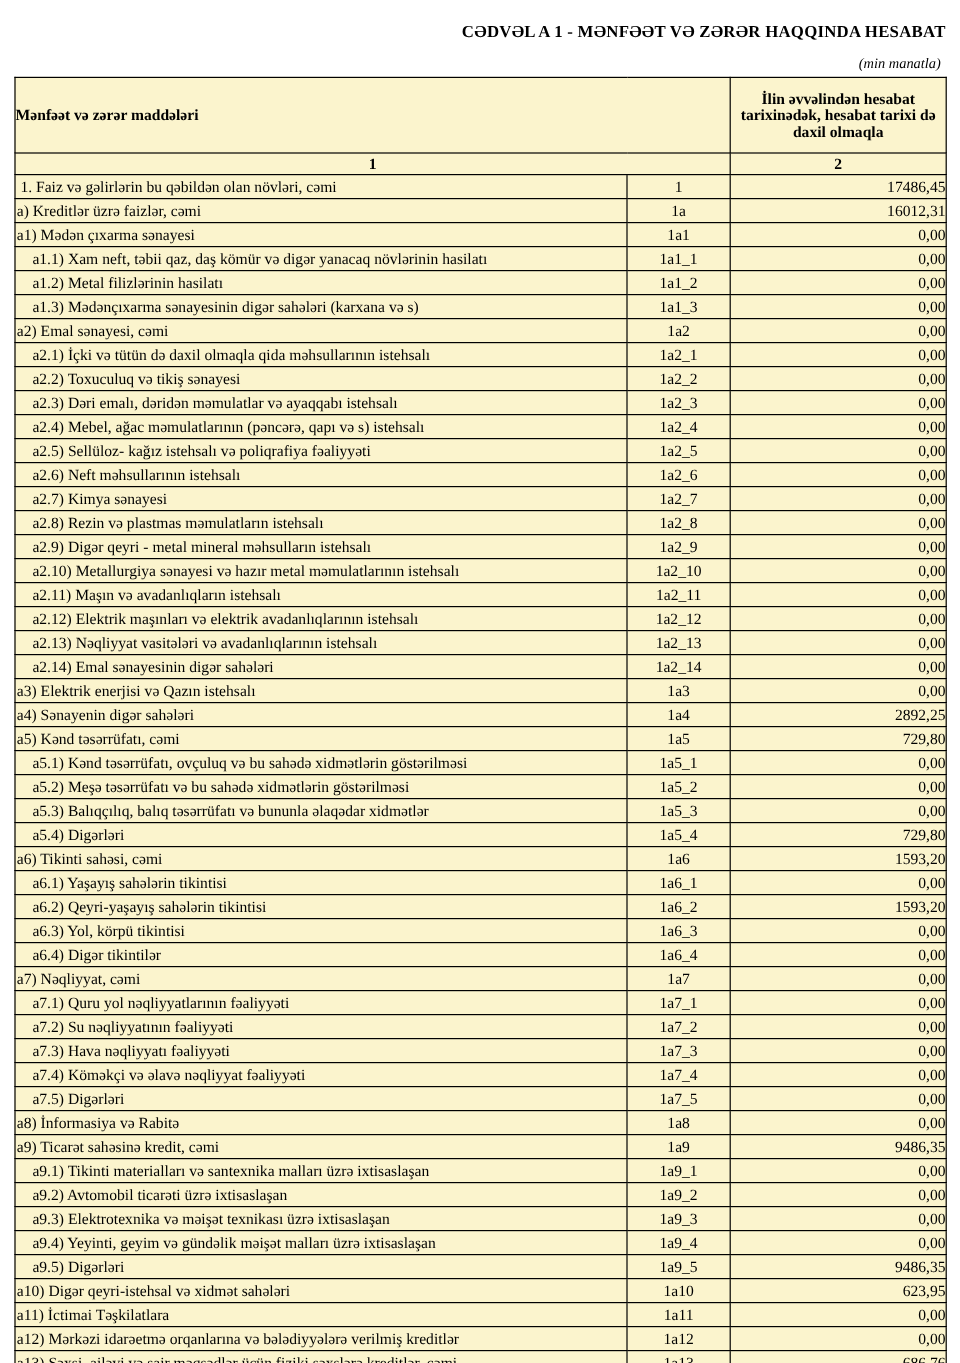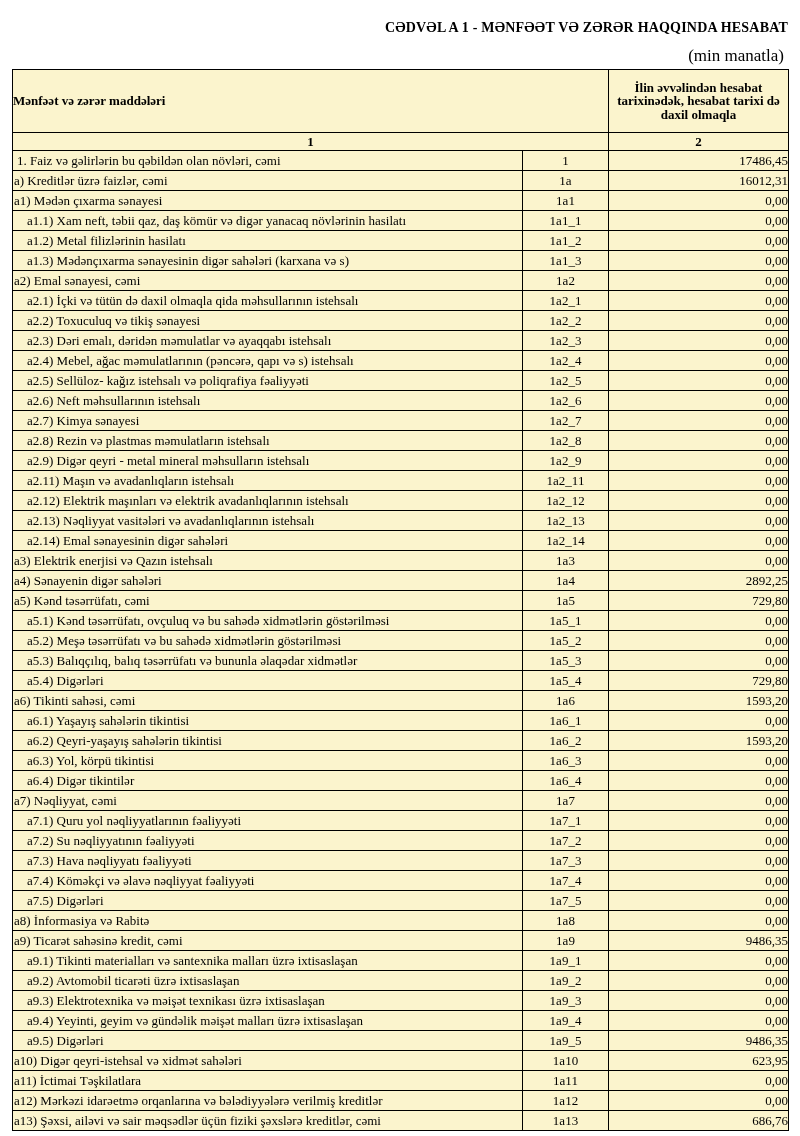--- a/index.html
+++ b/index.html
@@ -20,21 +20,22 @@
   }
   .doc-title {
     text-align: right;
     font-size: 14px;
     font-weight: bold;
     letter-spacing: 0.2px;
     margin: 4px 0 10px 0;
   }
   .units-line {
     text-align: right;
-    font-size: 17px;
+    font-style: italic;
+    font-size: 12px;
     padding-right: 4px;
     margin-bottom: 3px;
   }
   table.report {
     border-collapse: collapse;
     width: 776px;
     table-layout: fixed;
     background: #fbf4cd;
   }
   table.report th, table.report td {
@@ -186,20 +187,25 @@
           <td class="name">a2.8) Rezin və plastmas məmulatların istehsalı</td>
           <td class="code">1a2_8</td>
           <td class="value">0,00</td>
         </tr>
         <tr class="row lvl-2">
           <td class="name">a2.9) Digər qeyri - metal mineral məhsulların istehsalı</td>
           <td class="code">1a2_9</td>
           <td class="value">0,00</td>
         </tr>
         <tr class="row lvl-2">
+          <td class="name">a2.10) Metallurgiya sənayesi və hazır metal məmulatlarının istehsalı</td>
+          <td class="code">1a2_10</td>
+          <td class="value">0,00</td>
+        </tr>
+        <tr class="row lvl-2">
           <td class="name">a2.11) Maşın və avadanlıqların istehsalı</td>
           <td class="code">1a2_11</td>
           <td class="value">0,00</td>
         </tr>
         <tr class="row lvl-2">
           <td class="name">a2.12) Elektrik maşınları və elektrik avadanlıqlarının istehsalı</td>
           <td class="code">1a2_12</td>
           <td class="value">0,00</td>
         </tr>
         <tr class="row lvl-2">

